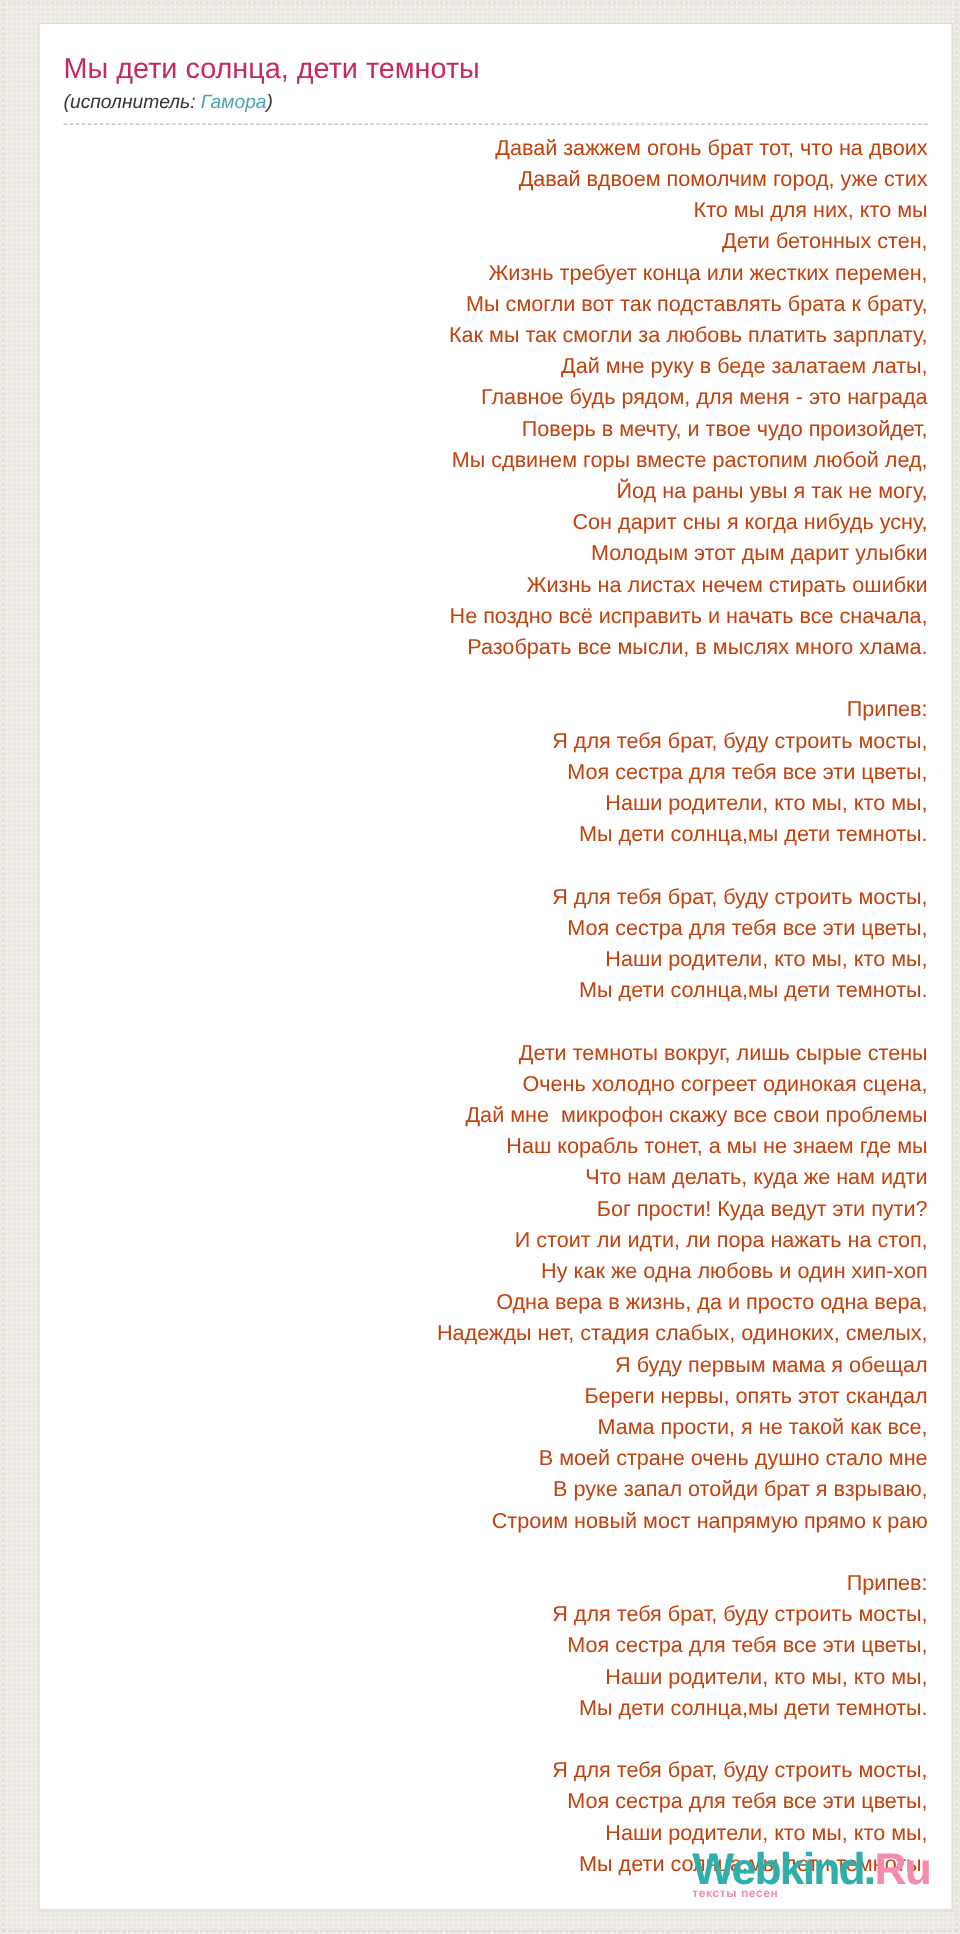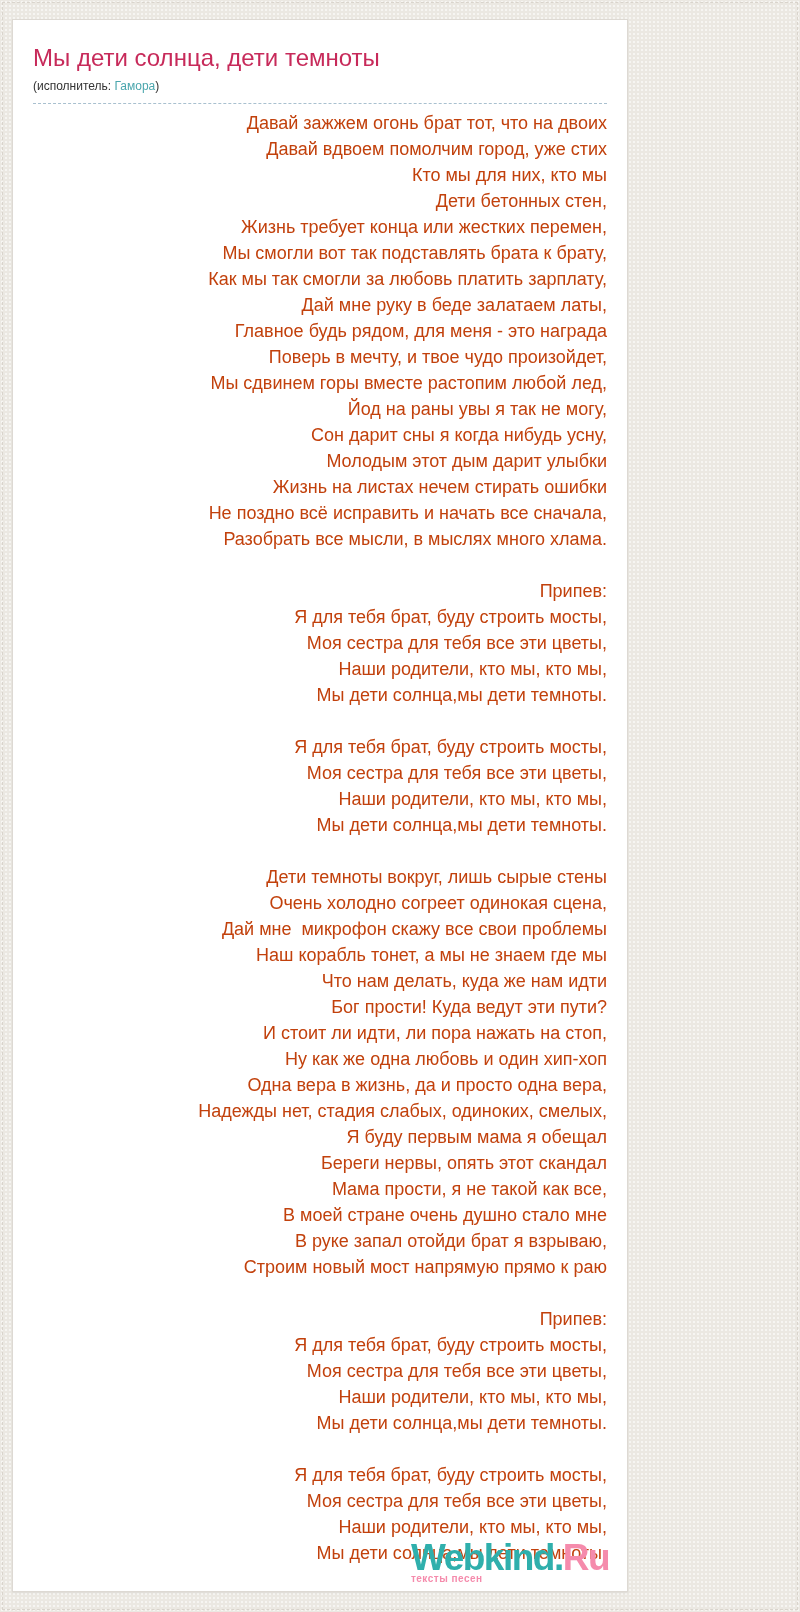--- a/index.html
+++ b/index.html
@@ -15,42 +15,43 @@
     background-size: 4px 4px;
   }
   .page-frame {
     position: absolute;
     inset: 2px;
     border: 1px dashed #d9d4cc;
     pointer-events: none;
   }
   .card {
     position: absolute;
-    left: 12px;
+    left: 32px;
     top: 19px;
-    width: 616px;
+    width: 762px;
     height: 1573px;
     background: #ffffff;
     border: 1px solid #ddd9d3;
     box-shadow: 0 1px 2px rgba(0,0,0,0.06);
     padding: 0 20px;
   }
   .song-title {
     margin: 0;
     padding-top: 25px;
     font-size: 24px;
     line-height: 26px;
     font-weight: 400;
     color: #c72a5a;
   }
   .artist-line {
     margin-top: 5px;
-    font-size: 12px;
+    font-size: 16px;
     line-height: 20px;
     color: #333333;
+    font-style: italic;
   }
   .artist-link {
     color: #4aa6ad;
     text-decoration: none;
     cursor: pointer;
   }
   .separator {
     margin-top: 7px;
     height: 0;
     border-bottom: 1px dashed #a9c0cf;

